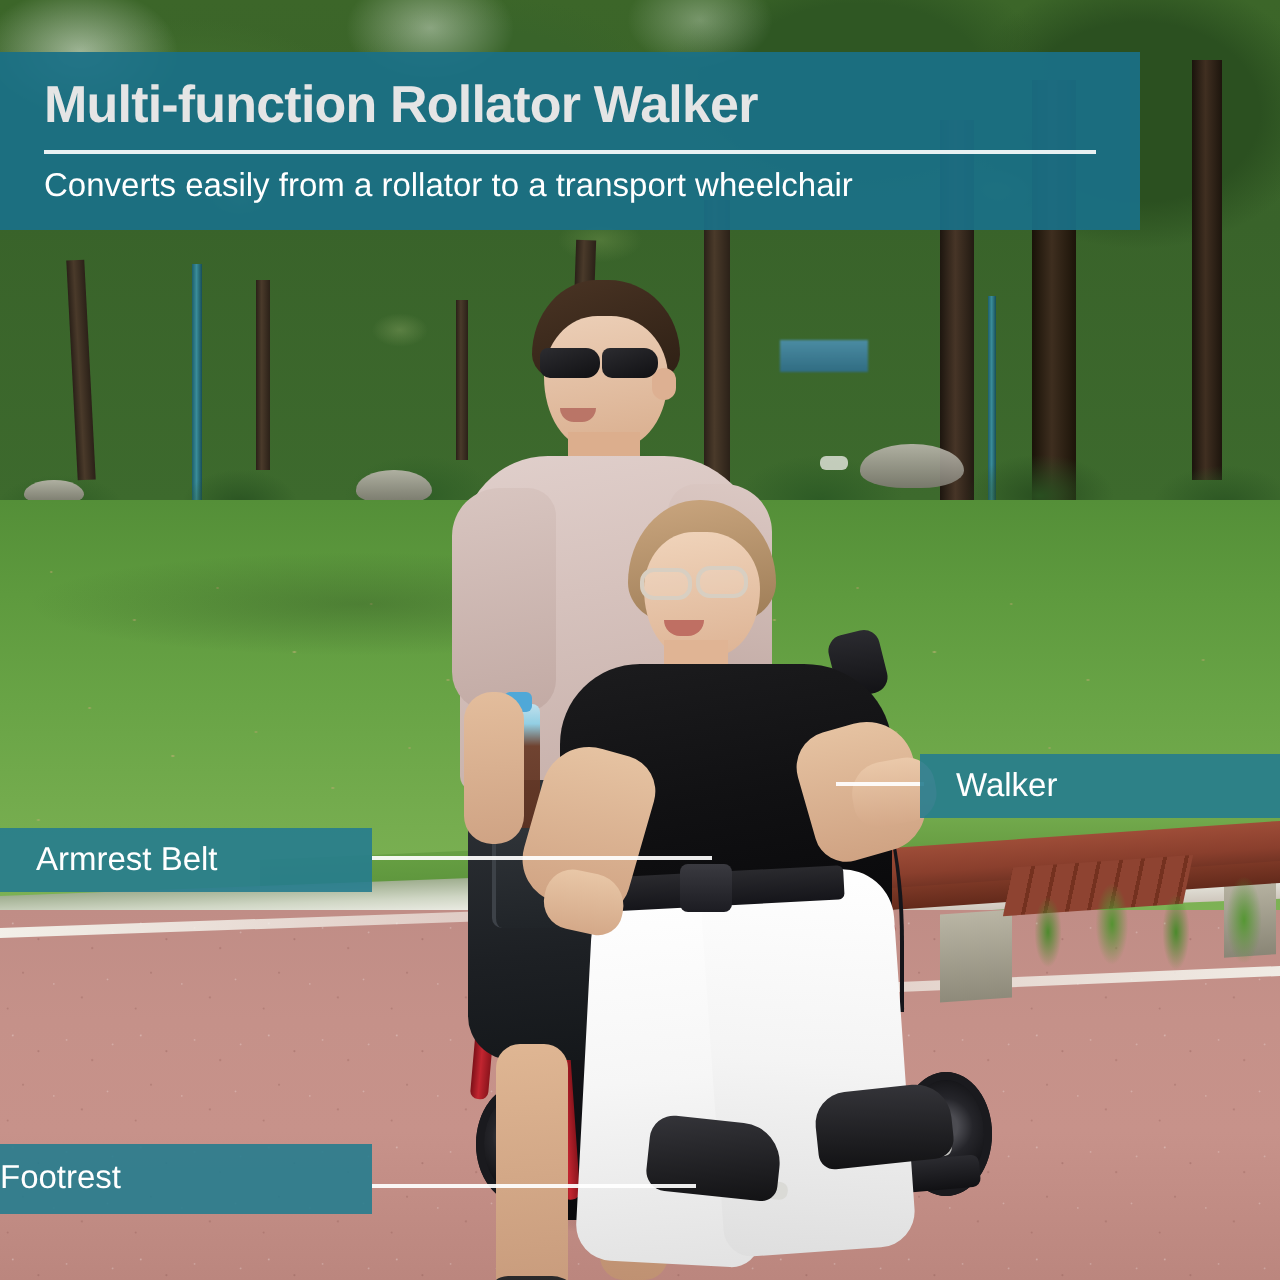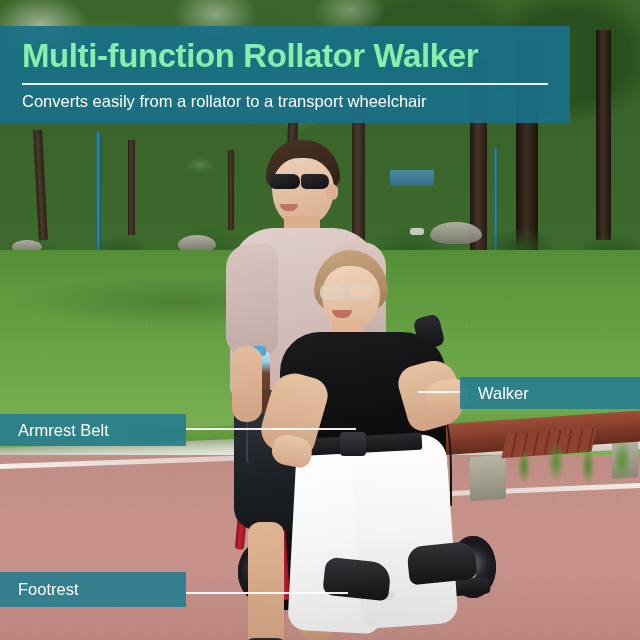--- a/index.html
+++ b/index.html
@@ -282,31 +282,31 @@
   .footplate{ position:absolute; left:100px; top:268px; width:70px; height:18px;
      background:linear-gradient(180deg,#2b2b30,#111114); border-radius:4px; transform:rotate(-4deg);}
   .footplate2{ position:absolute; left:194px; top:250px; width:66px; height:16px;
      background:linear-gradient(180deg,#2b2b30,#111114); border-radius:4px; transform:rotate(-5deg);}
   .shadow{ position:absolute; left:236px; top:596px; width:240px; height:28px;
      background:radial-gradient(ellipse 120px 14px at 120px 14px, rgba(70,40,38,.45), rgba(0,0,0,0) 72%);}
 
   
   .banner{ position:absolute; left:0; top:26px; width:570px; padding:12px 22px 12px 22px;
            background:rgba(26,112,134,.93); }
-  .banner h1{ color:#86efac; font-size:33px; font-weight:bold; letter-spacing:-.4px;
+  .banner h1{ color:#e5e5e5; font-size:26px; font-weight:bold; letter-spacing:-.4px;
               line-height:1.08; white-space:nowrap; }
   .banner .rule{ height:2px; background:rgba(255,255,255,.9); margin:9px 0 7px 0; width:100%; }
   .banner .sub{ color:#ffffff; font-size:16.5px; white-space:nowrap; }
 
   
   .callout{ position:absolute; background:rgba(38,124,142,.9);
             color:#fff; font-size:16.5px; display:flex; align-items:center; }
   .c-safety{ left:0; top:414px; width:186px; height:32px; padding-left:18px;}
   .c-armrest{ left:460px; top:377px; width:180px; height:32px; padding-left:18px;}
-  .c-footrest{ left:0; top:572px; width:186px; height:35px; padding-left:18px;}
+  .c-footrest{ left:0; top:572px; width:186px; height:35px; }
 
   .lead{ position:absolute; height:2px; background:rgba(255,255,255,.92);}
   .lead-safety{ left:186px; top:428px; width:170px;}
   .lead-armrest{ left:418px; top:391px; width:44px;}
   .lead-footrest{ left:186px; top:592px; width:162px;}
 </style>
 </head>
 <body>
 
 <div id="stage">

